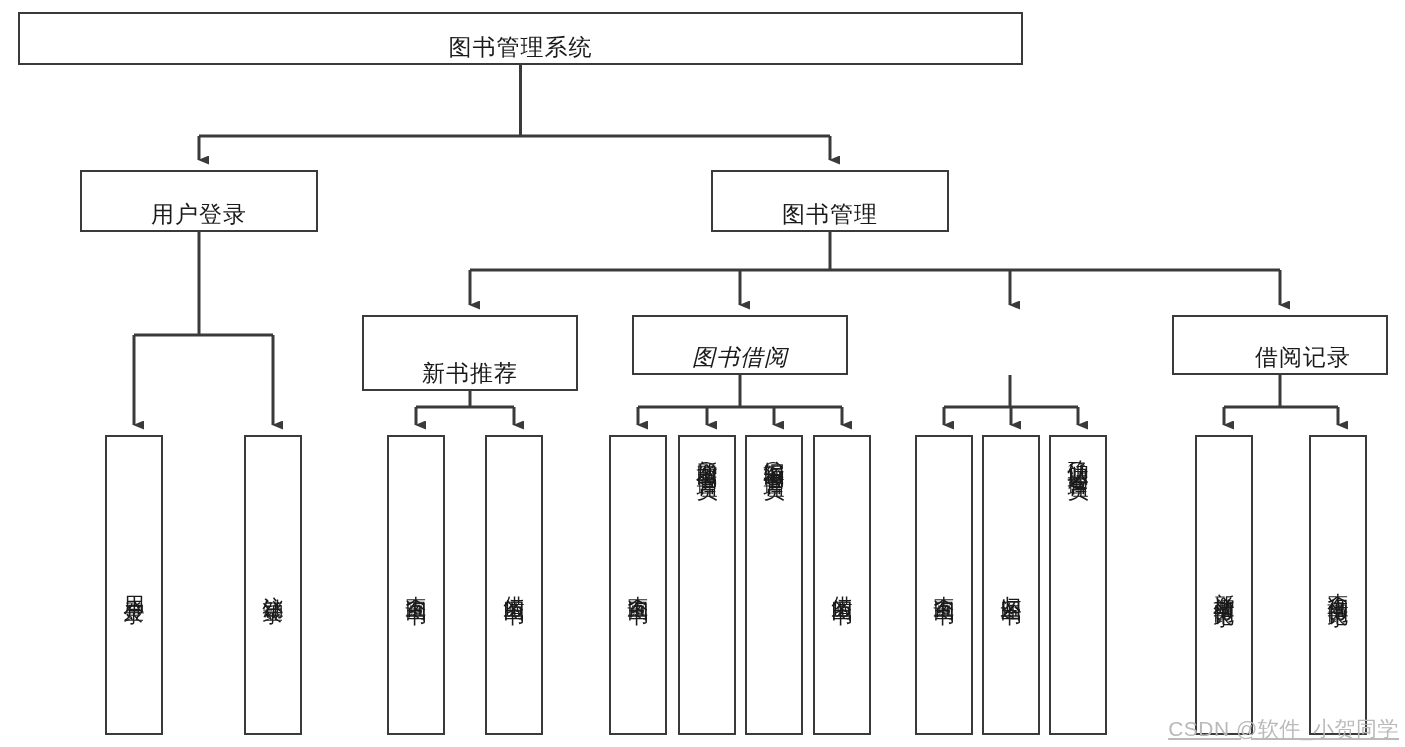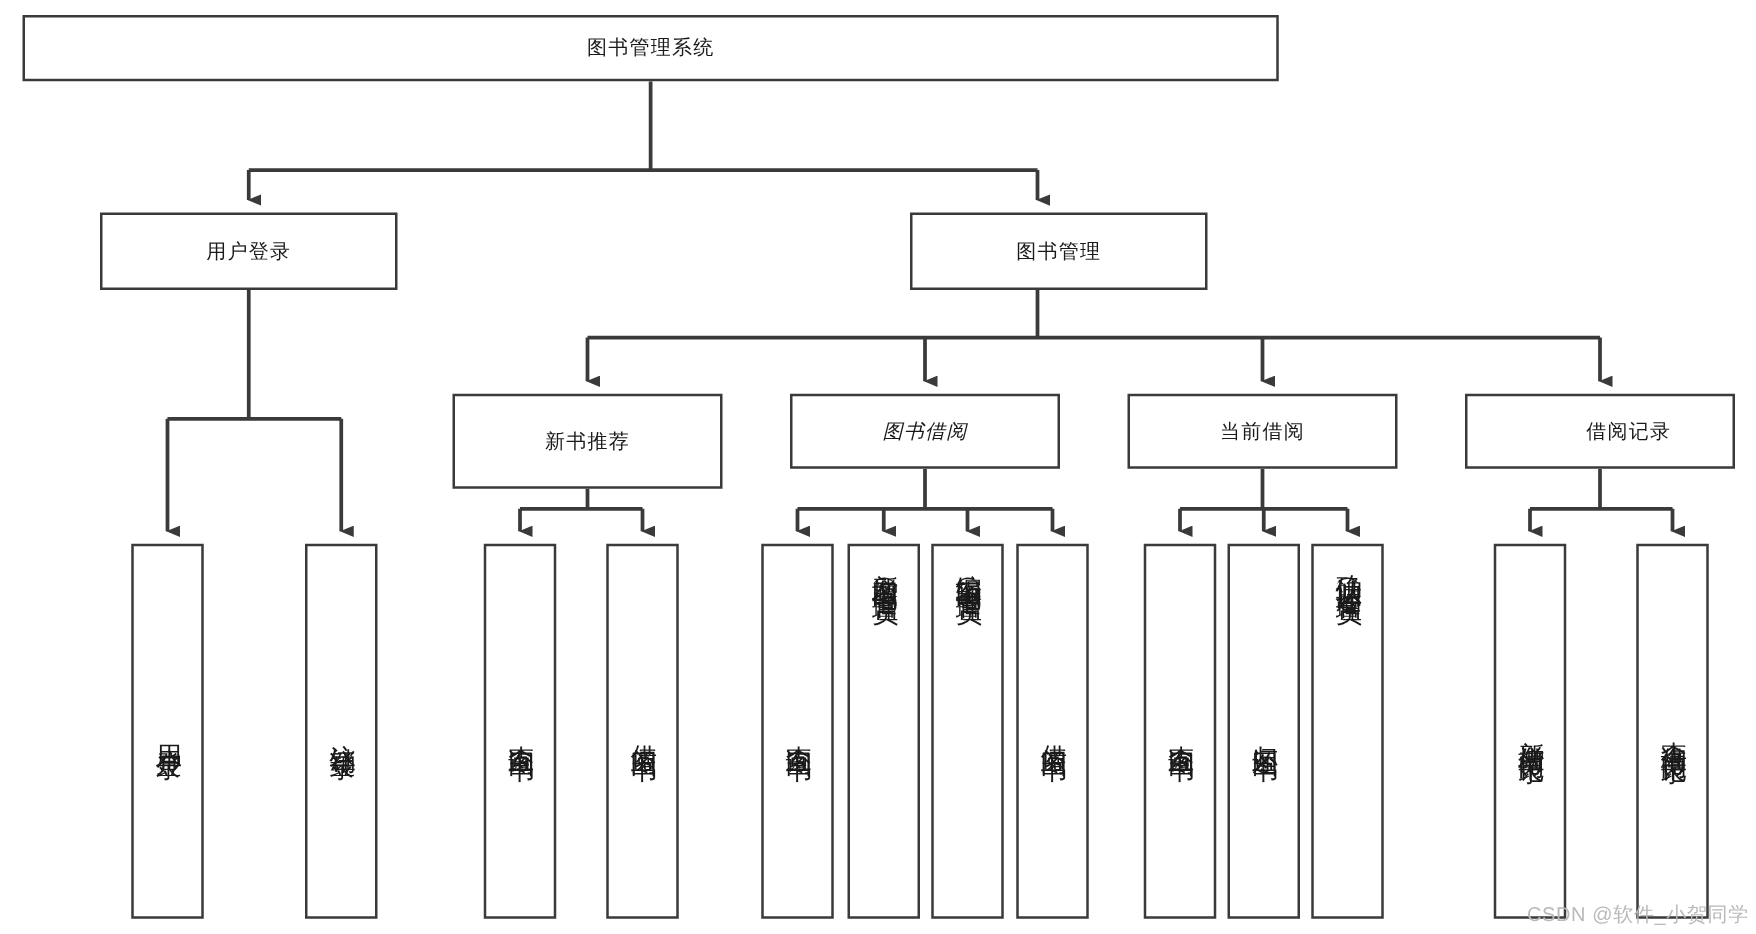--- a/index.html
+++ b/index.html
@@ -29,22 +29,23 @@
     position: absolute;
     box-sizing: border-box;
     border: 2px solid #3a3a3a;
     background: #ffffff;
     display: flex;
     align-items: center;
     justify-content: center;
     color: #1a1a1a;
   }
   .node.horiz {
-    font-size: 16px;
+    font-size: 23px;
     letter-spacing: 1px;
+    align-items: flex-end;
   }
   .node.vert {
     font-size: 21px;
     letter-spacing: 2px;
   }
   .node.vert .vlabel {
     writing-mode: vertical-rl;
     text-orientation: upright;
     line-height: 1.05;
     letter-spacing: 3px;
@@ -52,24 +53,25 @@
     display: block;
   }
   .node.vert.topalign {
     align-items: flex-start;
     padding-top: 6px;
   }
   .watermark {
     position: absolute;
     right: 6px;
     bottom: 4px;
-    font-size: 16px;
+    font-size: 21px;
     color: #b9b9b9;
     letter-spacing: 0.5px;
     white-space: nowrap;
+    text-decoration: underline;
   }
 </style>
 </head>
 <body>
 
 <div id="canvas">
 
   <svg class="edges" viewBox="0 0 1405 747" xmlns="http://www.w3.org/2000/svg">
     <defs>
       <marker id="arrowhead" markerWidth="9" markerHeight="11" refX="4.5" refY="10" orient="auto" markerUnits="userSpaceOnUse">
@@ -122,32 +124,29 @@
     </g>
   </svg>
 
   <div class="node horiz" style="left:18px; top:12px; width:1005px; height:53px;">
     <span>图书管理系统</span>
   </div>
 
   <div class="node horiz" style="left:80px; top:170px; width:238px; height:62px;">
     <span>用户登录</span>
   </div>
-  <div class="node horiz" style="left:711px; top:170px; width:238px; height:62px;margin-left:17px;">
+  <div class="node horiz" style="left:711px; top:170px; width:238px; height:62px;">
     <span>图书管理</span>
   </div>
 
   <div class="node horiz" style="left:362px; top:315px; width:216px; height:76px;">
     <span>新书推荐</span>
   </div>
   <div class="node horiz" style="left:632px; top:315px; width:216px; height:60px;font-style:italic;">
     <span>图书借阅</span>
-  </div>
-  <div class="node horiz" style="left:902px; top:315px; width:216px; height:60px;">
-    <span>当前借阅</span>
   </div>
   <div class="node horiz" style="left:1172px; top:315px; width:216px; height:60px;padding-left:46px;">
     <span>借阅记录</span>
   </div>
 
   <div class="node vert" style="left:105px; top:435px; width:58px; height:300px;">
     <span class="vlabel">用户登录</span>
   </div>
   <div class="node vert" style="left:244px; top:435px; width:58px; height:300px;">
     <span class="vlabel">注销登录</span>

